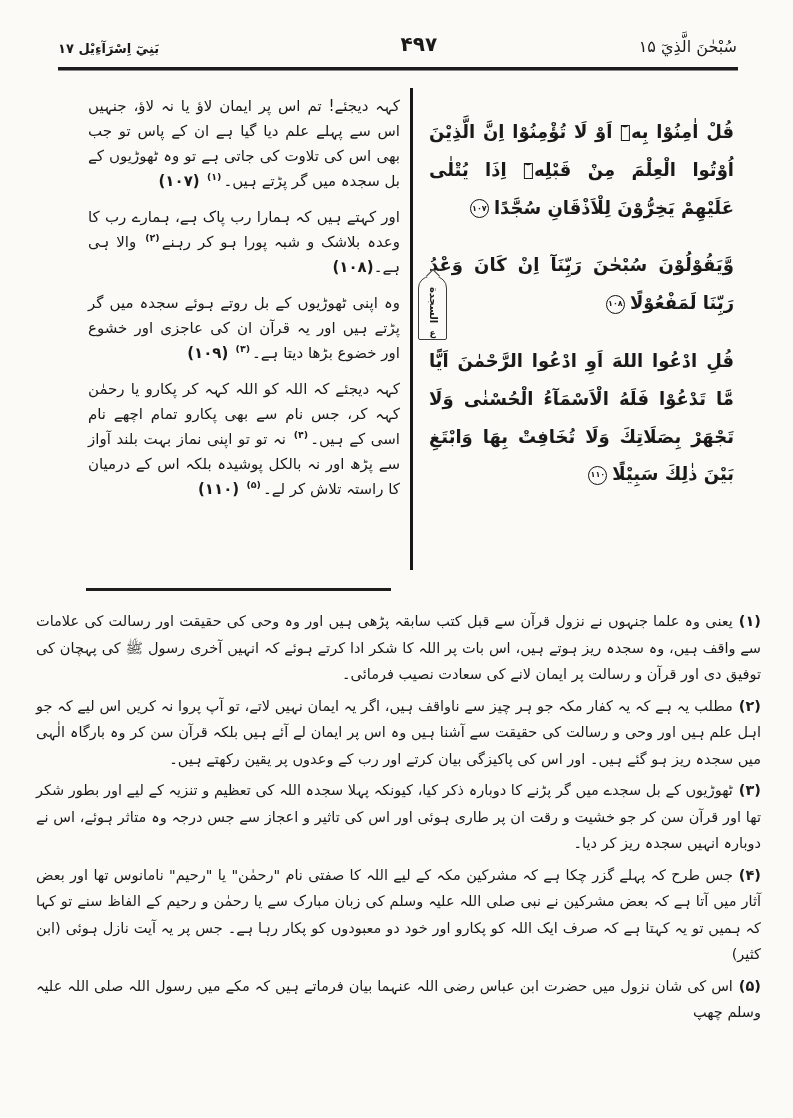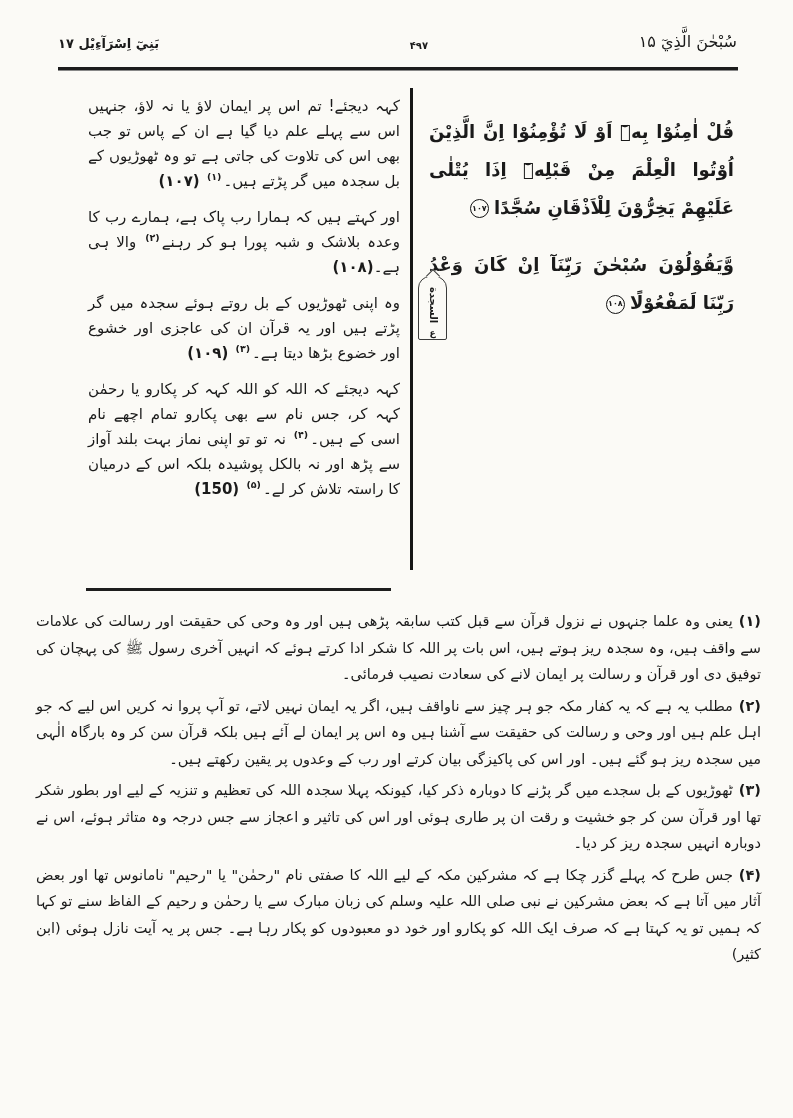--- a/index.html
+++ b/index.html
@@ -12,21 +12,21 @@
     font-family:"DejaVu Sans",sans-serif;
     overflow:hidden;
     direction:rtl;
   }
   
   .hdr{
     position:absolute;top:32px;right:56px;left:58px;
     display:flex;justify-content:space-between;align-items:flex-end;
   }
   .hdr .juz{font-size:16px;font-weight:normal;letter-spacing:.5px;}
-  .hdr .pno{font-size:10px;font-weight:bold;padding-left:40px;}
+  .hdr .pno{font-size:20px;font-weight:bold;padding-left:40px;}
   .hdr .surah{font-size:13px;font-weight:bold;}
   .hdr-rule{
     position:absolute;top:67px;left:58px;width:680px;height:3px;
     background:#1c1c1c;border-bottom:1px solid #888;
   }
   
   .columns{
     position:absolute;top:88px;right:53px;left:60px;height:482px;
     display:flex;direction:rtl;overflow:hidden;
   }
@@ -95,38 +95,40 @@
     <span class="pno">۴۹۷</span>
     <span class="surah">بَنِيٓ اِسْرَآءِيْل ۱۷</span>
   </div>
   <div class="hdr-rule"></div>
 
   <div class="columns">
 
     <section class="arabic-col">
       <p class="verse"><span>قُلْ اٰمِنُوْا بِهٖٓ اَوْ لَا تُؤْمِنُوْا اِنَّ الَّذِيْنَ اُوْتُوا الْعِلْمَ مِنْ قَبْلِهٖٓ اِذَا يُتْلٰى عَلَيْهِمْ يَخِرُّوْنَ لِلْاَذْقَانِ سُجَّدًا</span><span class="ayah">۱۰۷</span></p>
       <p class="verse"><span>وَّيَقُوْلُوْنَ سُبْحٰنَ رَبِّنَآ اِنْ كَانَ وَعْدُ رَبِّنَا لَمَفْعُوْلًا</span><span class="ayah">۱۰۸</span></p>
+      <p class="verse"><span>قُلِ ادْعُوا اللهَ اَوِ ادْعُوا الرَّحْمٰنَ اَيًّا مَّا تَدْعُوْا فَلَهُ الْاَسْمَآءُ الْحُسْنٰى وَلَا تَجْهَرْ بِصَلَاتِكَ وَلَا تُخَافِتْ بِهَا وَابْتَغِ بَيْنَ ذٰلِكَ سَبِيْلًا</span><span class="ayah">۱۱۰</span></p>
 
       <div class="sajdah">
         <span class="sajdah-text">السجدة</span>
         <span class="sajdah-ain">ع</span>
       </div>
     </section>
 
     <section class="urdu-col">
       <p><span>کہہ دیجئے! تم اس پر ایمان لاؤ یا نہ لاؤ، جنہیں اس سے پہلے علم دیا گیا ہے ان کے پاس تو جب بھی اس کی تلاوت کی جاتی ہے تو وہ ٹھوڑیوں کے بل سجدہ میں گر پڑتے ہیں۔</span><sup class="fn-ref">(۱)</sup><span class="vnum"> (۱۰۷)</span></p>
       <p><span>اور کہتے ہیں کہ ہمارا رب پاک ہے، ہمارے رب کا وعدہ بلاشک و شبہ پورا ہو کر رہنے</span><sup class="fn-ref">(۲)</sup><span> والا ہی ہے۔</span><span class="vnum">(۱۰۸)</span></p>
       <p><span>وہ اپنی ٹھوڑیوں کے بل روتے ہوئے سجدہ میں گر پڑتے ہیں اور یہ قرآن ان کی عاجزی اور خشوع اور خضوع بڑھا دیتا ہے۔</span><sup class="fn-ref">(۳)</sup><span class="vnum"> (۱۰۹)</span></p>
-      <p><span>کہہ دیجئے کہ اللہ کو اللہ کہہ کر پکارو یا رحمٰن کہہ کر، جس نام سے بھی پکارو تمام اچھے نام اسی کے ہیں۔</span><sup class="fn-ref">(۴)</sup><span> نہ تو تو اپنی نماز بہت بلند آواز سے پڑھ اور نہ بالکل پوشیدہ بلکہ اس کے درمیان کا راستہ تلاش کر لے۔</span><sup class="fn-ref">(۵)</sup><span class="vnum"> (150)</span></p>
+      <p><span>کہہ دیجئے کہ اللہ کو اللہ کہہ کر پکارو یا رحمٰن کہہ کر، جس نام سے بھی پکارو تمام اچھے نام اسی کے ہیں۔</span><sup class="fn-ref">(۴)</sup><span> نہ تو تو اپنی نماز بہت بلند آواز سے پڑھ اور نہ بالکل پوشیدہ بلکہ اس کے درمیان کا راستہ تلاش کر لے۔</span><sup class="fn-ref">(۵)</sup><span class="vnum"> (۱۱۰)</span></p>
     </section>
 
   </div>
 
   <div class="fn-rule"></div>
 
   <section class="footnotes">
     <p><span class="fn-marker">(۱)</span><span>یعنی وہ علما جنہوں نے نزول قرآن سے قبل کتب سابقہ پڑھی ہیں اور وہ وحی کی حقیقت اور رسالت کی علامات سے واقف ہیں، وہ سجدہ ریز ہوتے ہیں، اس بات پر اللہ کا شکر ادا کرتے ہوئے کہ انہیں آخری رسول ﷺ کی پہچان کی توفیق دی اور قرآن و رسالت پر ایمان لانے کی سعادت نصیب فرمائی۔</span></p>
     <p><span class="fn-marker">(۲)</span><span>مطلب یہ ہے کہ یہ کفار مکہ جو ہر چیز سے ناواقف ہیں، اگر یہ ایمان نہیں لاتے، تو آپ پروا نہ کریں اس لیے کہ جو اہل علم ہیں اور وحی و رسالت کی حقیقت سے آشنا ہیں وہ اس پر ایمان لے آئے ہیں بلکہ قرآن سن کر وہ بارگاہ الٰہی میں سجدہ ریز ہو گئے ہیں۔ اور اس کی پاکیزگی بیان کرتے اور رب کے وعدوں پر یقین رکھتے ہیں۔</span></p>
     <p><span class="fn-marker">(۳)</span><span>ٹھوڑیوں کے بل سجدے میں گر پڑنے کا دوبارہ ذکر کیا، کیونکہ پہلا سجدہ اللہ کی تعظیم و تنزیہ کے لیے اور بطور شکر تھا اور قرآن سن کر جو خشیت و رقت ان پر طاری ہوئی اور اس کی تاثیر و اعجاز سے جس درجہ وہ متاثر ہوئے، اس نے دوبارہ انہیں سجدہ ریز کر دیا۔</span></p>
     <p><span class="fn-marker">(۴)</span><span>جس طرح کہ پہلے گزر چکا ہے کہ مشرکین مکہ کے لیے اللہ کا صفتی نام "رحمٰن" یا "رحیم" نامانوس تھا اور بعض آثار میں آتا ہے کہ بعض مشرکین نے نبی صلی اللہ علیہ وسلم کی زبان مبارک سے یا رحمٰن و رحیم کے الفاظ سنے تو کہا کہ ہمیں تو یہ کہتا ہے کہ صرف ایک اللہ کو پکارو اور خود دو معبودوں کو پکار رہا ہے۔ جس پر یہ آیت نازل ہوئی (ابن کثیر)</span></p>
+    <p><span class="fn-marker">(۵)</span><span>اس کی شان نزول میں حضرت ابن عباس رضی اللہ عنہما بیان فرماتے ہیں کہ مکے میں رسول اللہ صلی اللہ علیہ وسلم چھپ</span></p>
   </section>
 
 </div>
 
 </body></html>

